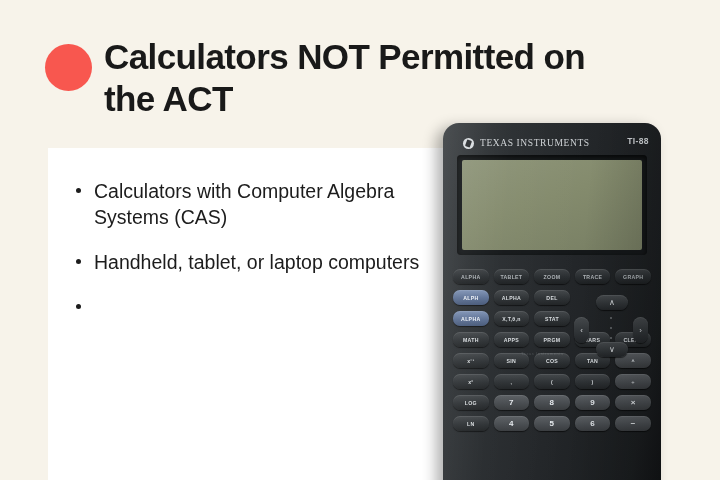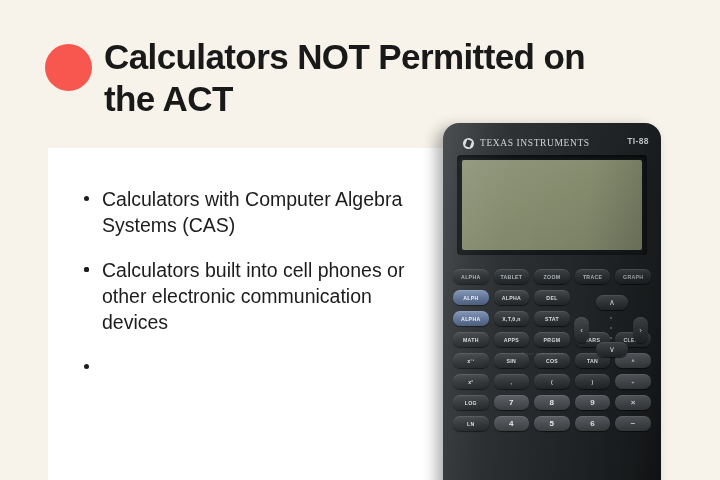--- a/index.html
+++ b/index.html
@@ -54,21 +54,21 @@
   .card {
     position: absolute;
     left: 48px;
     top: 148px;
     width: 400px;
     height: 340px;
     background: #ffffff;
   }
   .bullet-list {
     list-style: none;
-    margin: 8px;
+    margin: 0;
     padding: 30px 18px 0 26px;
   }
   .bullet-item {
     position: relative;
     padding-left: 20px;
     margin-bottom: 19px;
     font-size: 19.5px;
     line-height: 26px;
     color: #1c1c1c;
     max-width: 330px;
@@ -287,24 +287,21 @@
   </div>
 
   <div class="card">
     <ul class="bullet-list">
       <li class="bullet-item">
         <span class="dot"></span>
         <span>Calculators with Computer Algebra Systems (CAS)</span>
       </li>
       <li class="bullet-item">
         <span class="dot"></span>
-      </li>
-      <li class="bullet-item">
-        <span class="dot"></span>
-        <span>Calculators built into cell phones or other electronic communication devices</span>
+        <span>Handheld, tablet, or laptop computers</span>
       </li>
       <li class="bullet-item">
         <span class="dot"></span>
       </li>
     </ul>
   </div>
 
   <div class="calculator">
 
     <div class="brand-row">

